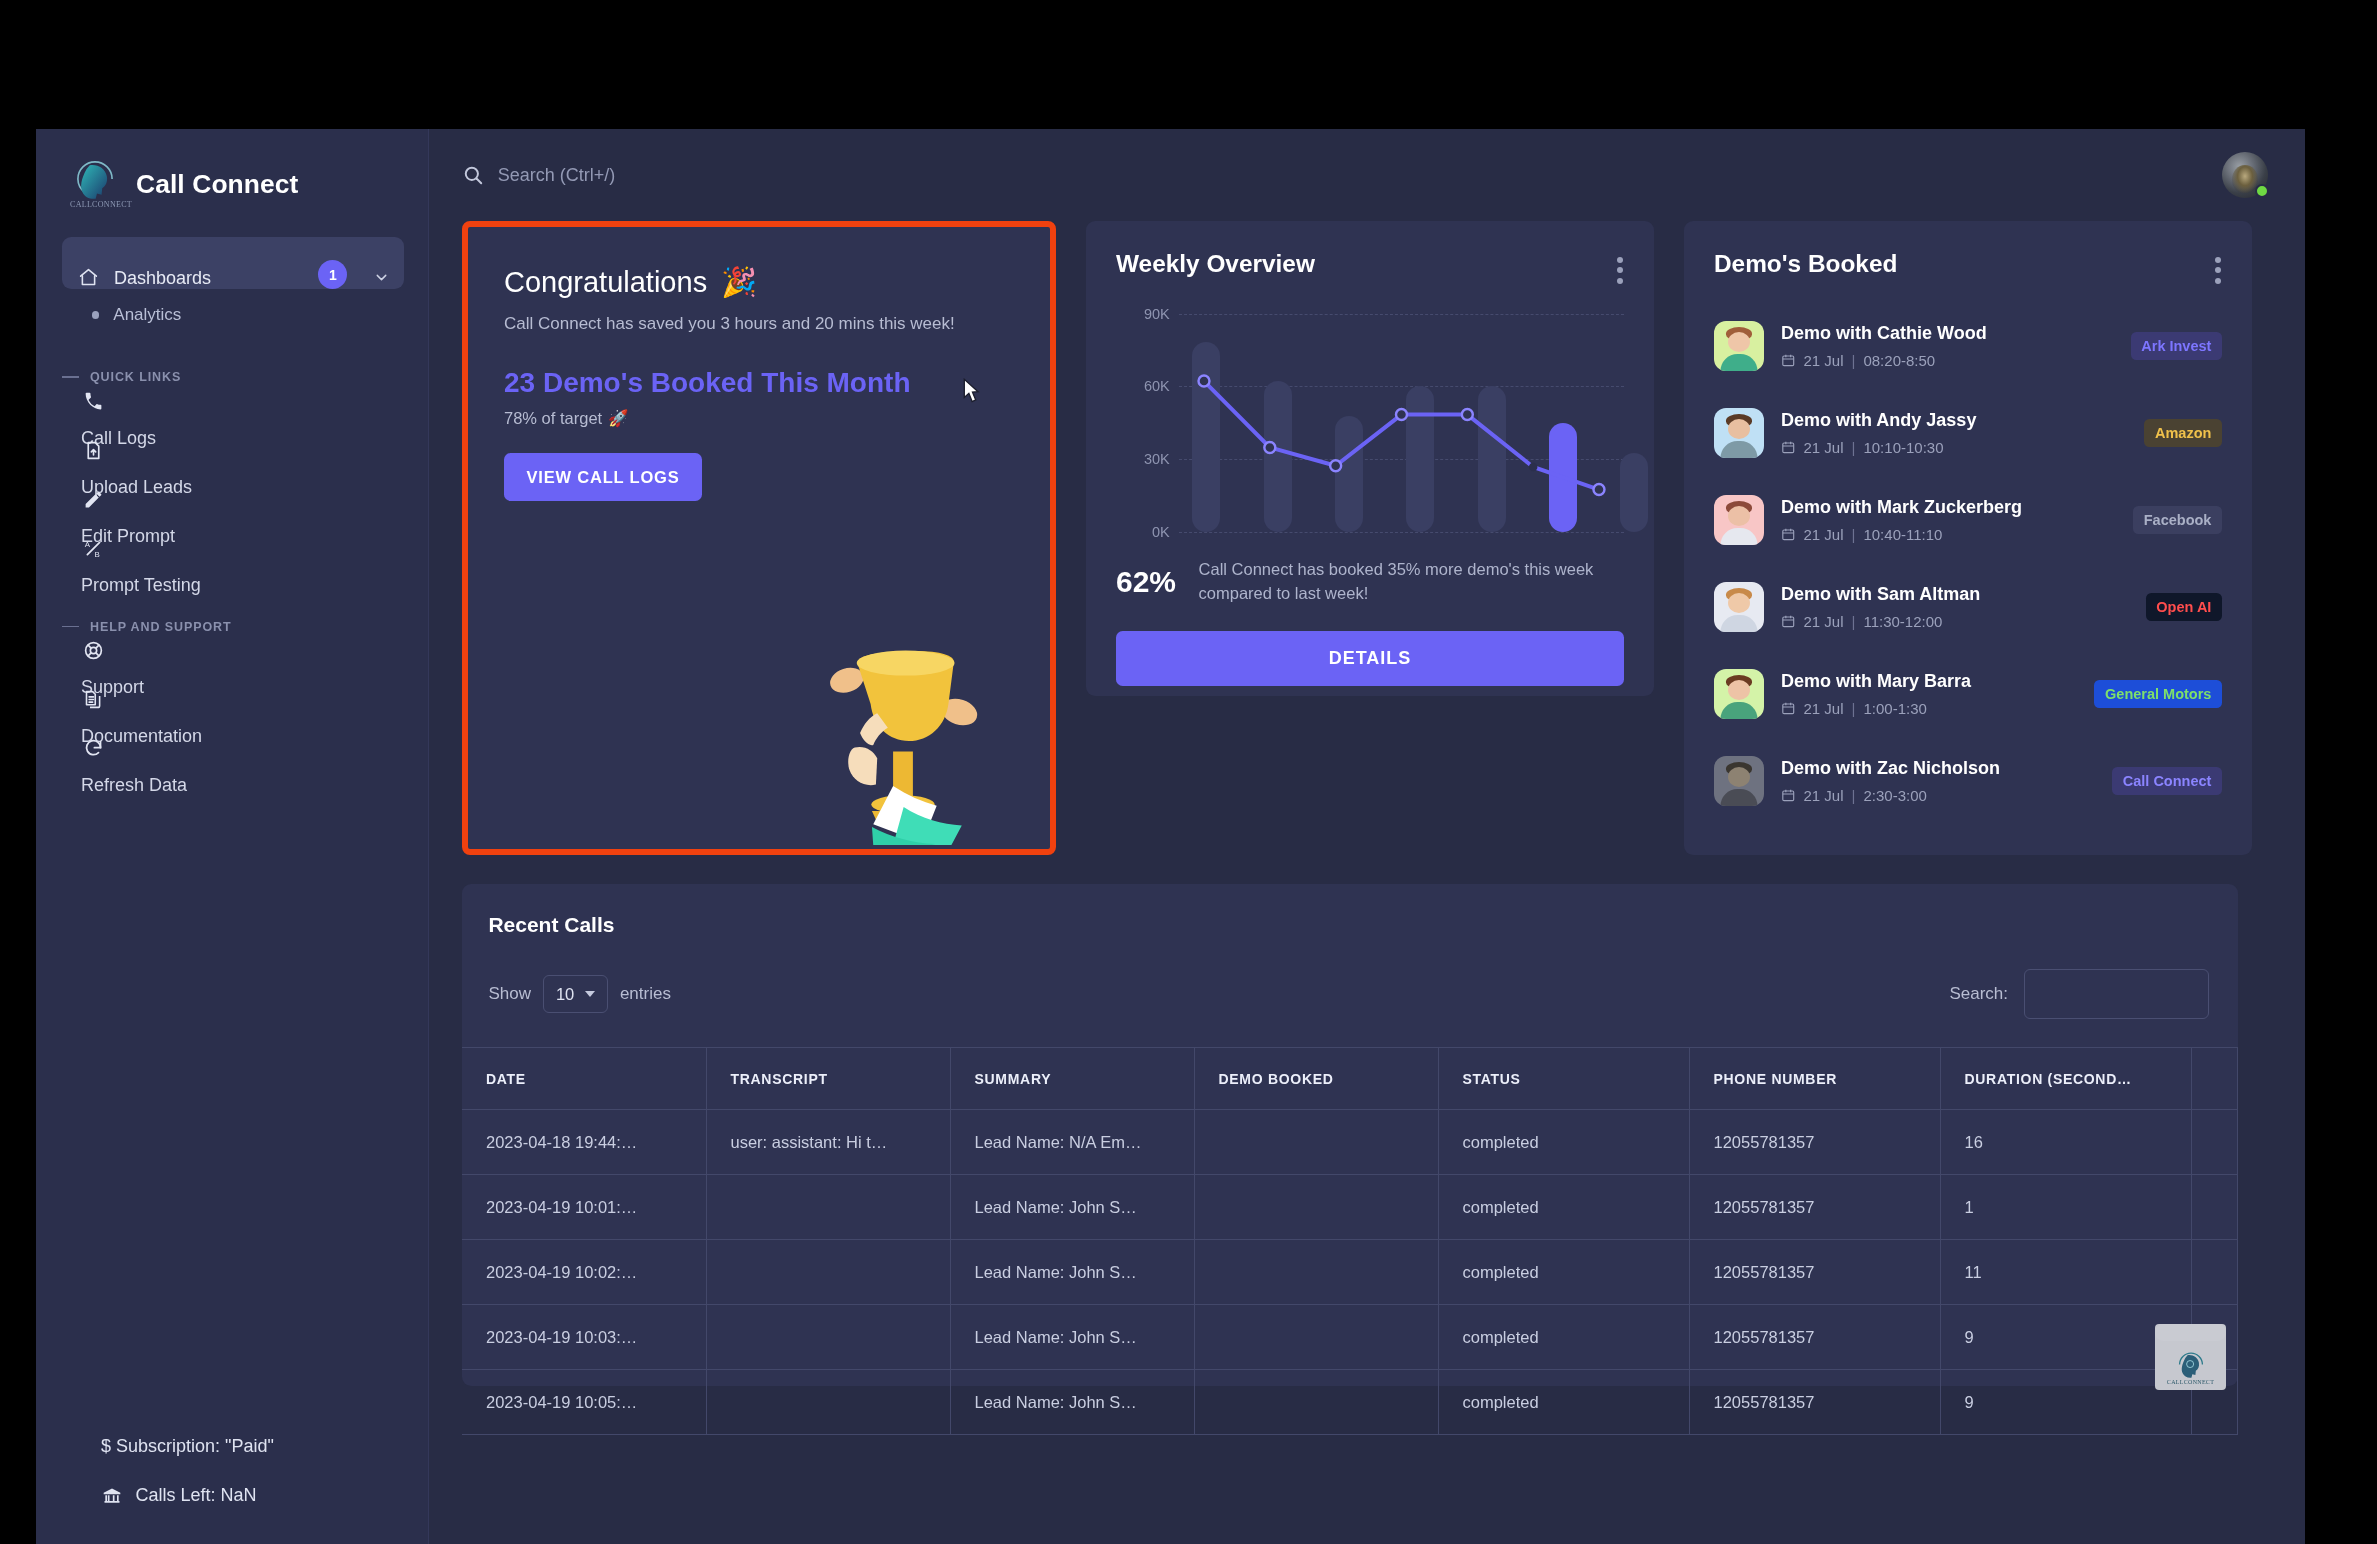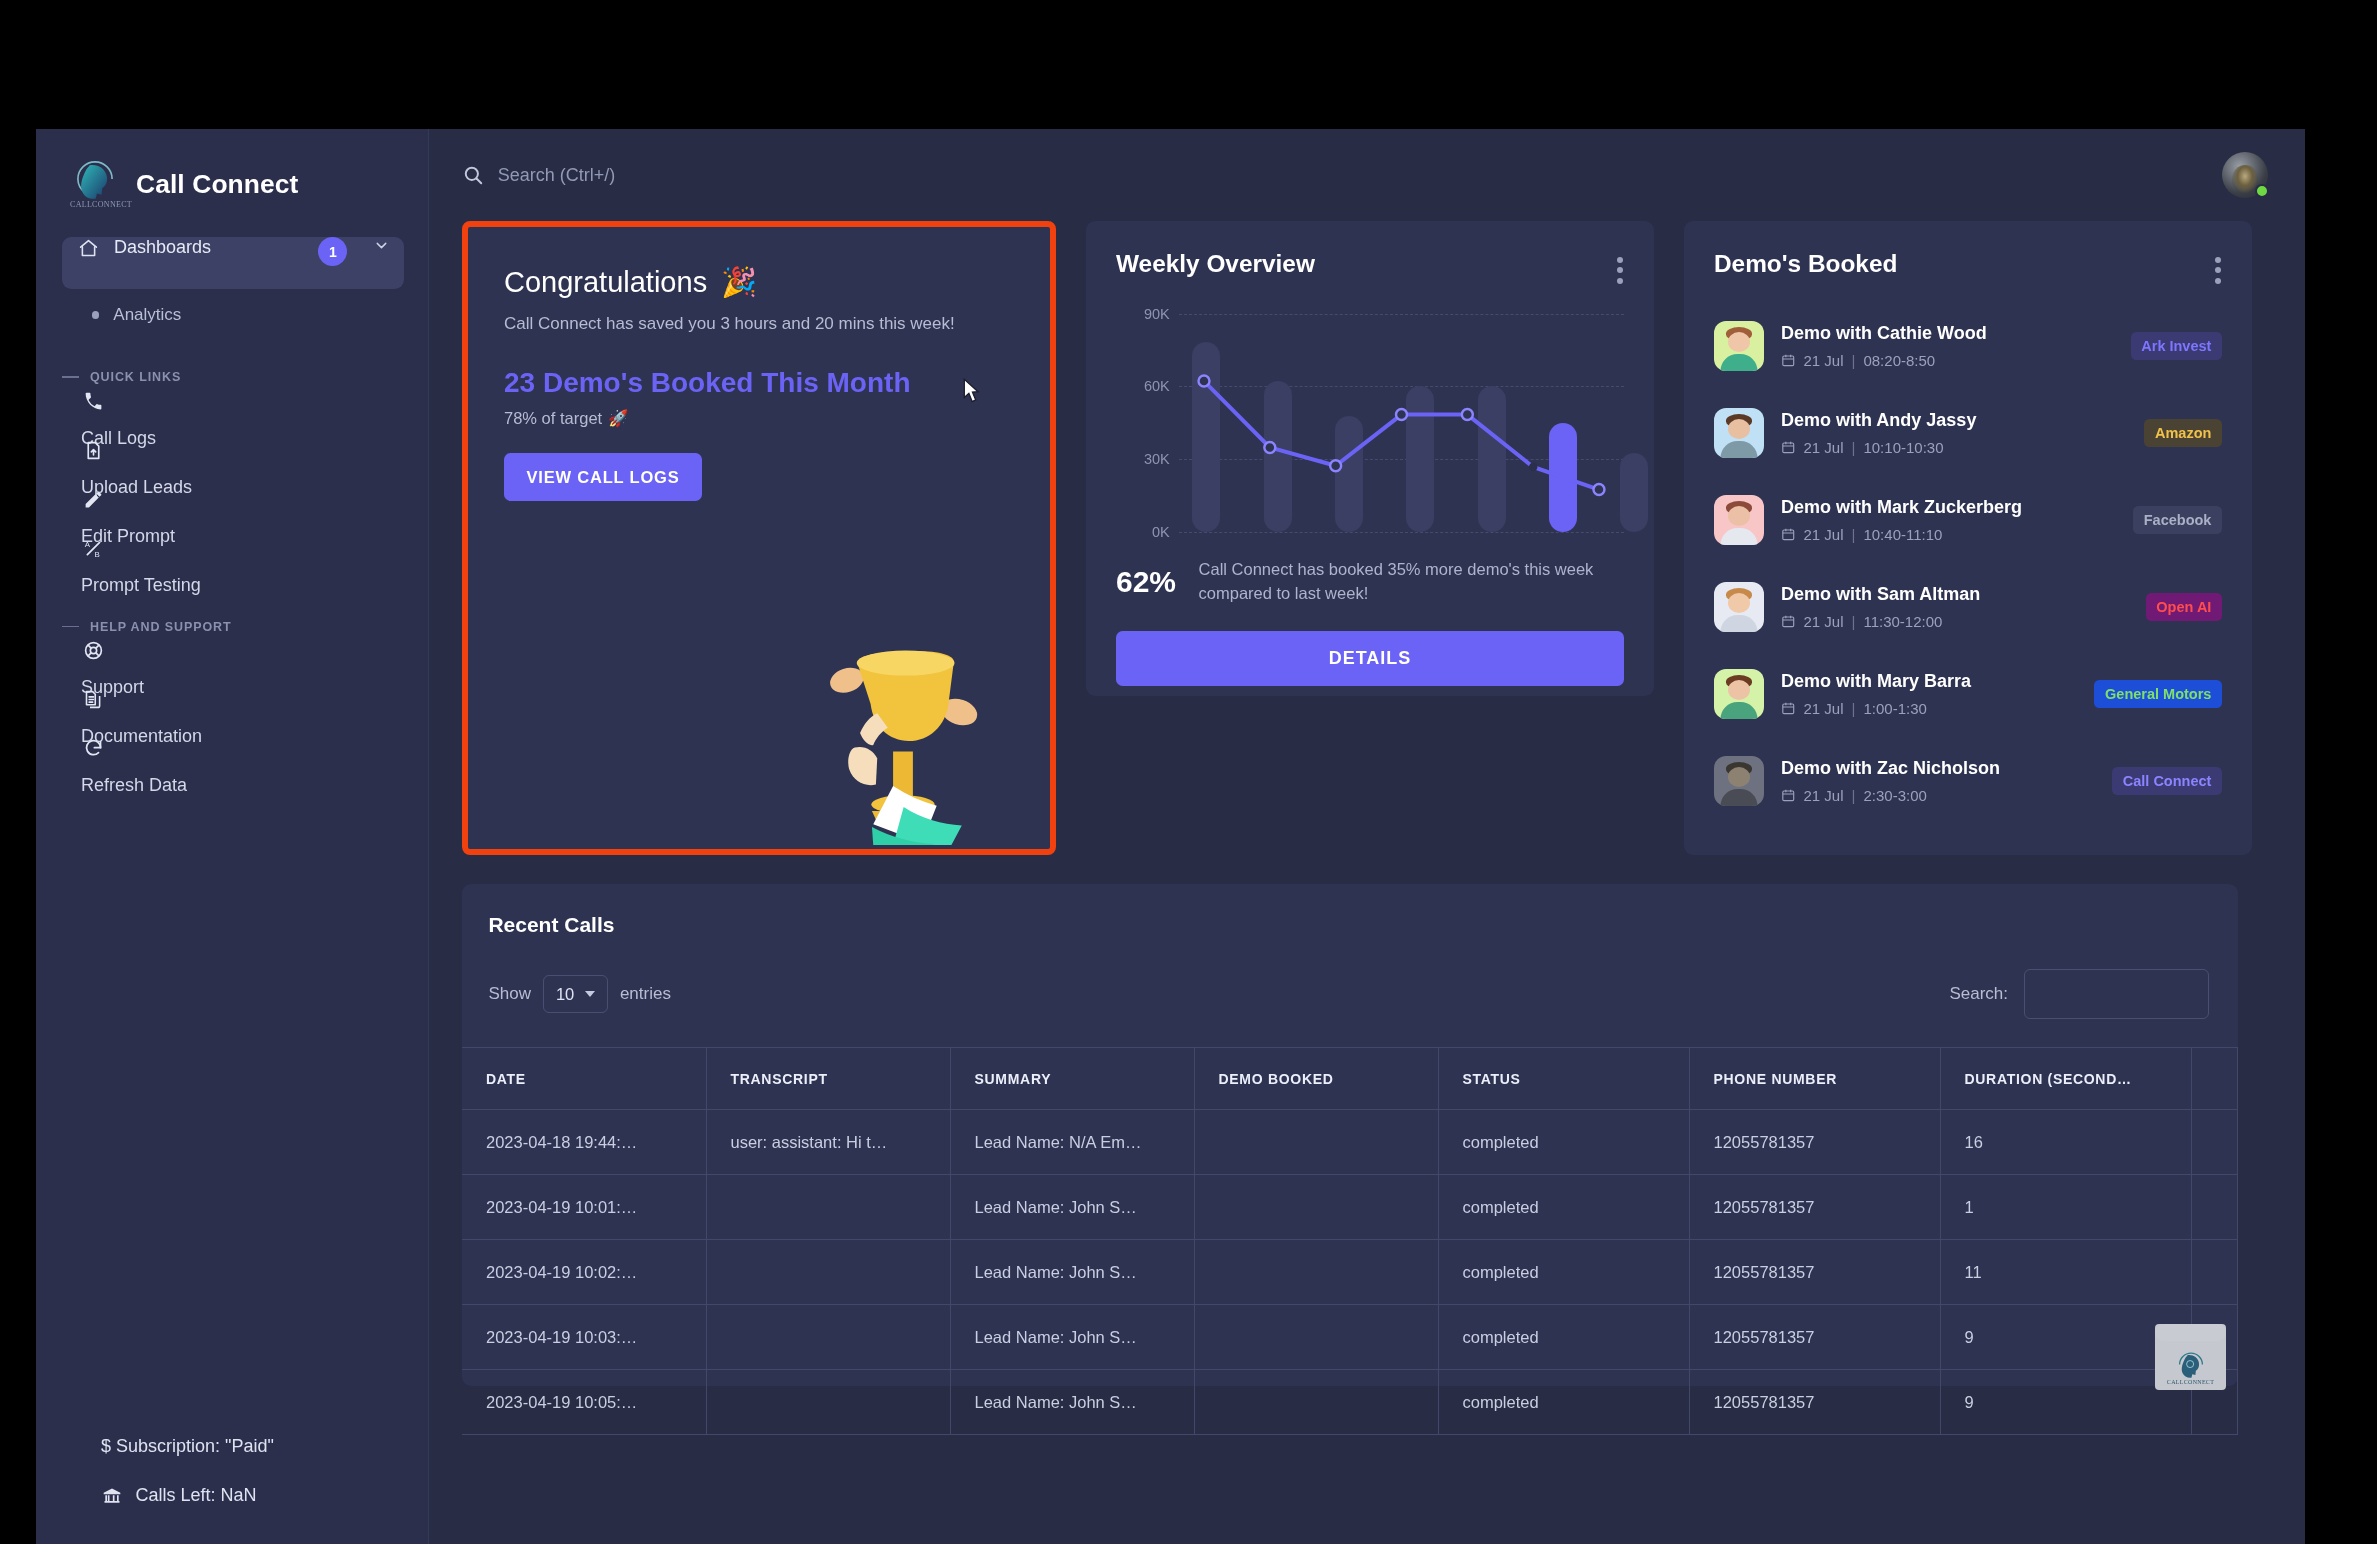--- a/index.html
+++ b/index.html
@@ -27,21 +27,21 @@
   .brand-logo { width: 50px; height: 55px; position: relative; }
   .brand-logo svg { width: 50px; height: 44px; display:block; }
   .brand-logo .wordmark {
     font-size: 8px; letter-spacing: 0.3px; color:#8e9ab5; text-align:center;
     margin-top:-1.3px; font-family:"Liberation Serif", serif;
   }
   .brand-name { color:#fff; font-size:26.4px; font-weight:700; letter-spacing:0.1px; }
 
   .nav { margin-top: 25px; }
   .nav-item {
-    display:flex; align-items:flex-start; gap:14.5px;
+    display:flex; align-items:flex-end; gap:14.5px;
     height:52px; margin:0 24px 0 26.4px;
     padding: 0 14.5px; border-radius: 9.2px;
     color:#cfd3e4; font-size:18px;
   }
   .nav-item.active { background:#3c4165; }
   .nav-item .ic { width:22.5px; height:22.5px; display:flex; align-items:center; justify-content:center; color:#dfe3f1; }
   .nav-item .lbl { flex:1; color:#e7eaf5; }
   .badge-pill {
     background:#6b63f5; color:#fff; font-size:14px; font-weight:600;
     border-radius:660px; min-width:29px; height:29px;
@@ -527,21 +527,21 @@
                 <div class="demo-time">
                   <span class="cal"><svg width="14.5" height="14.5" viewBox="0 0 24 24" fill="none" stroke="#9ba1bb" stroke-width="1.9">
                       <rect x="3" y="5" width="18" height="16" rx="2"></rect>
                       <path d="M3 10h18M8 3v4M16 3v4"></path>
                     </svg></span>
                   <span>21 Jul</span>
                   <span class="sep">|</span>
                   <span>11:30-12:00</span>
                 </div>
               </div>
-              <div class="tag" style="color:#ff4d4d;background:#701a75">Open AI</div>
+              <div class="tag" style="color:#ff4d4d;background:#0f172a">Open AI</div>
             </div>
             <div class="demo-row">
               <div class="dv" style="background:#d4f3a8">
                 <div class="hair" style="background:#6b3b22"></div>
                 <div class="head" style="background:#edc3a6"></div>
                 <div class="body" style="background:#49a37c"></div>
               </div>
               <div class="demo-info">
                 <div class="demo-name">Demo with Mary Barra</div>
                 <div class="demo-time">

